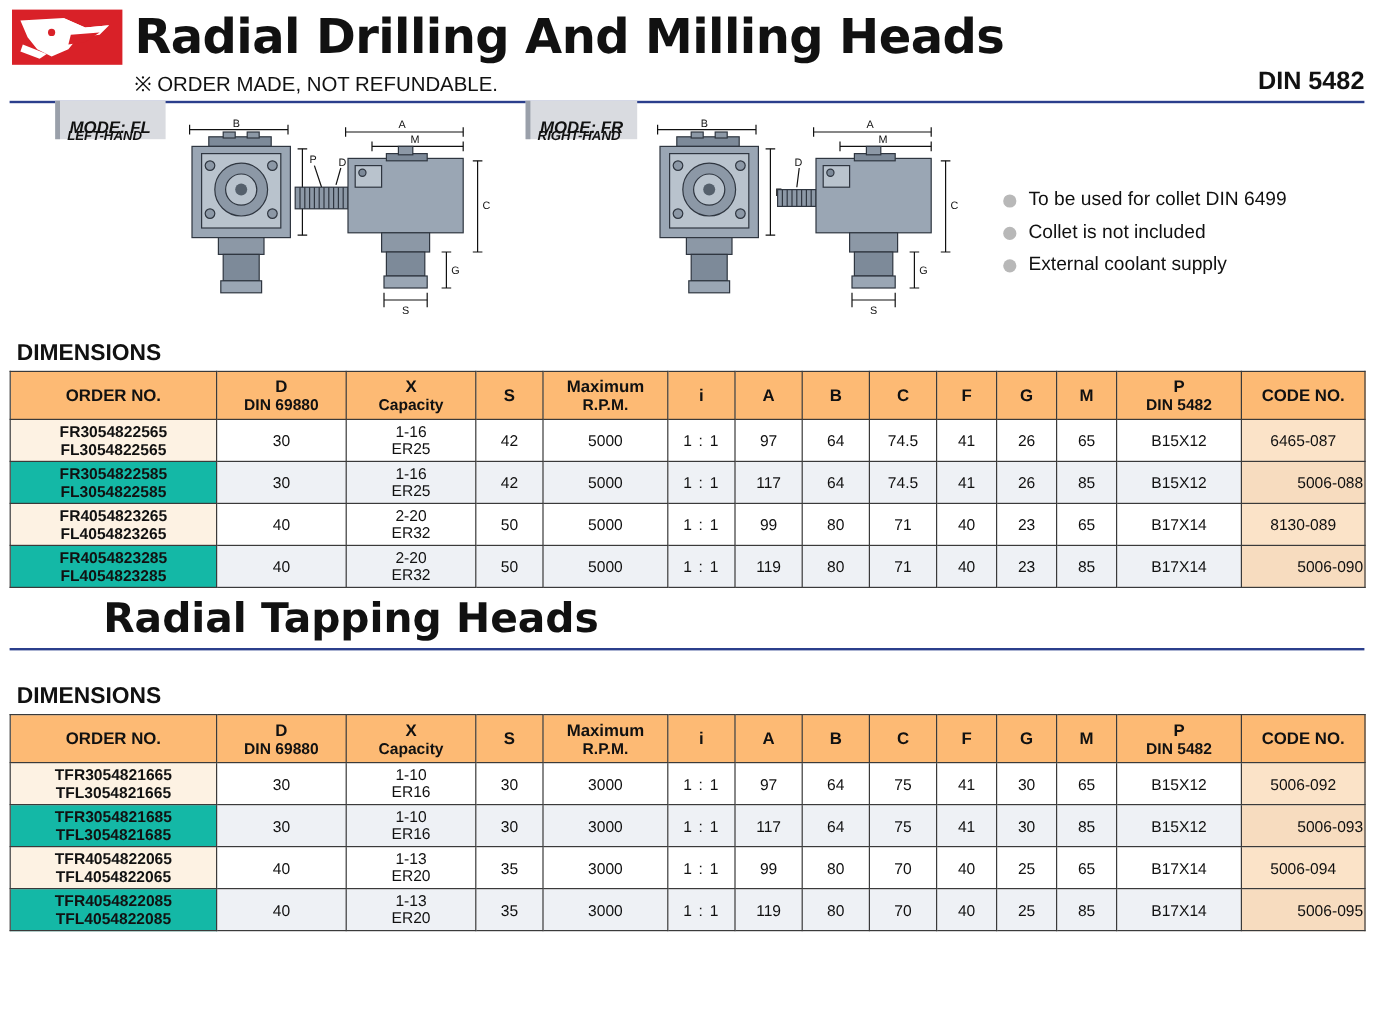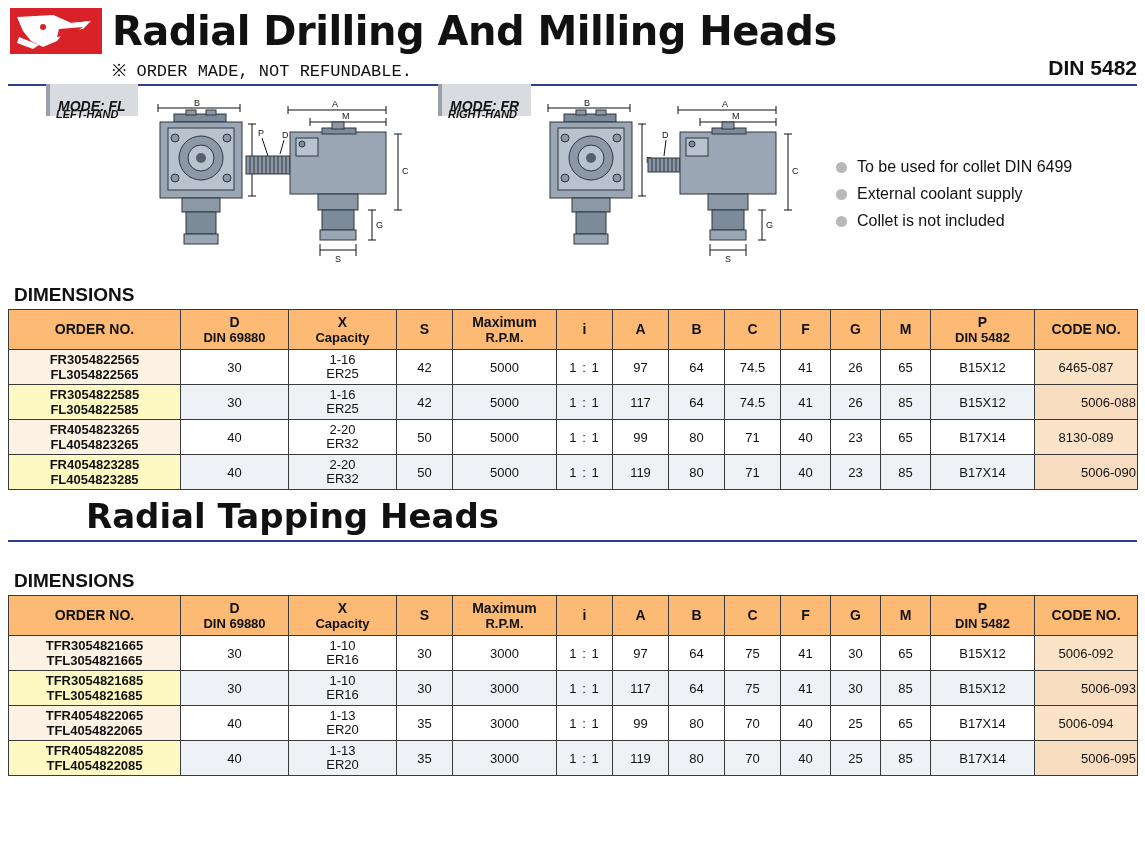--- a/index.html
+++ b/index.html
@@ -22,21 +22,21 @@
   }
   .logo svg { display:block; }
   .main-title {
     position:absolute; left:112px; top:8px;
     font-size:40px; font-weight:bold; letter-spacing:-0.5px;
     line-height:46px;
     font-family: "DejaVu Sans", sans-serif;
   }
   .subtitle {
     position:absolute; left:112px; top:58px;
-    font-size:17px; color:#111;font-family:Liberation Mono, monospace;
+    font-size:17px; color:#111;
   }
   .din-right {
     position:absolute; right:8px; top:56px;
     font-size:21px; font-weight:bold;
   }
   .hdr-rule {
     position:absolute; left:8px; right:8px; top:84px;
     height:2px; background:#2b3f8c;
   }
 
@@ -109,21 +109,21 @@
     text-align:left;
     padding-left:6px;
     line-height:15px;
     white-space:nowrap;
   }
   td.code {
     background:#fbe3c8;
     font-size:13.5px;
   }
   tr.alt td.plain { background:#eef1f5; }
-  tr.alt td.order { background:#fef9c3; }
+  tr.alt td.order { background:#14b8a6; }
   tr.alt td.code { background:#f7dcbf;text-align:right; }
   td.plain { background:#ffffff; }
   td.cap { line-height:14px; font-size:13px; }
   td.ratio { letter-spacing:1px; }
 
   .tbl-wrap { margin-top:2px; }
 </style>
 </head>
 <body>
 
@@ -317,25 +317,25 @@
     </svg>
   </div>
 
   <div class="bullets">
     <div class="bullet-row">
       <span class="bullet-dot"></span>
       <span class="bullet-text">To be used for collet DIN 6499</span>
     </div>
     <div class="bullet-row">
       <span class="bullet-dot"></span>
-      <span class="bullet-text">External coolant supply</span>
+      <span class="bullet-text">Collet is not included</span>
     </div>
     <div class="bullet-row">
       <span class="bullet-dot"></span>
-      <span class="bullet-text">Collet is not included</span>
+      <span class="bullet-text">External coolant supply</span>
     </div>
   </div>
 </div>
 
 <div class="dim-head">DIMENSIONS</div>
 
 <div class="tbl-wrap">
 <table class="spec">
   <colgroup>
     <col style="width:172px">

